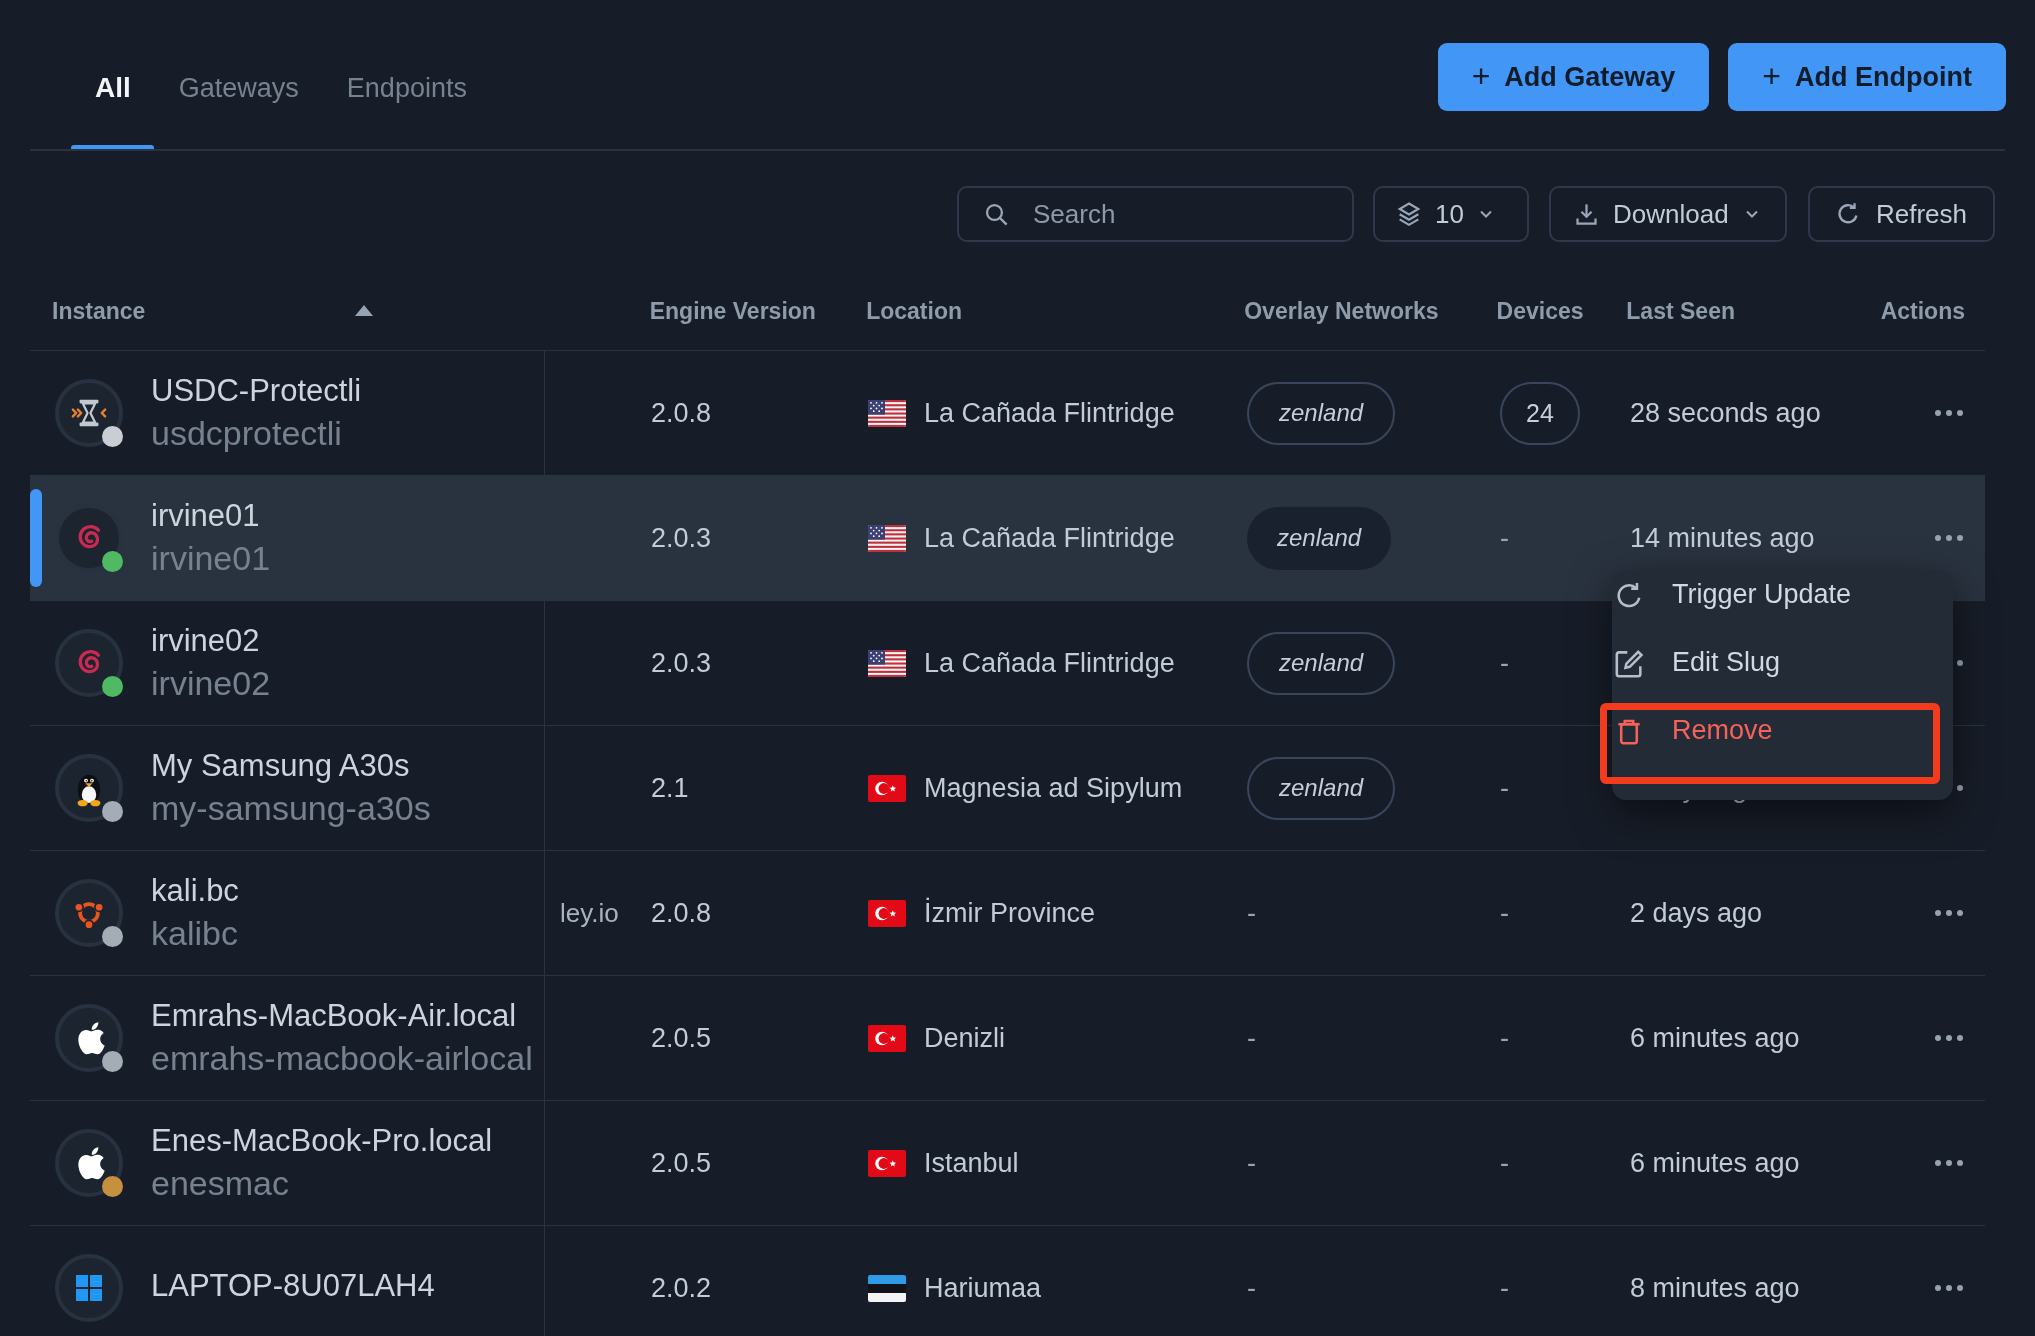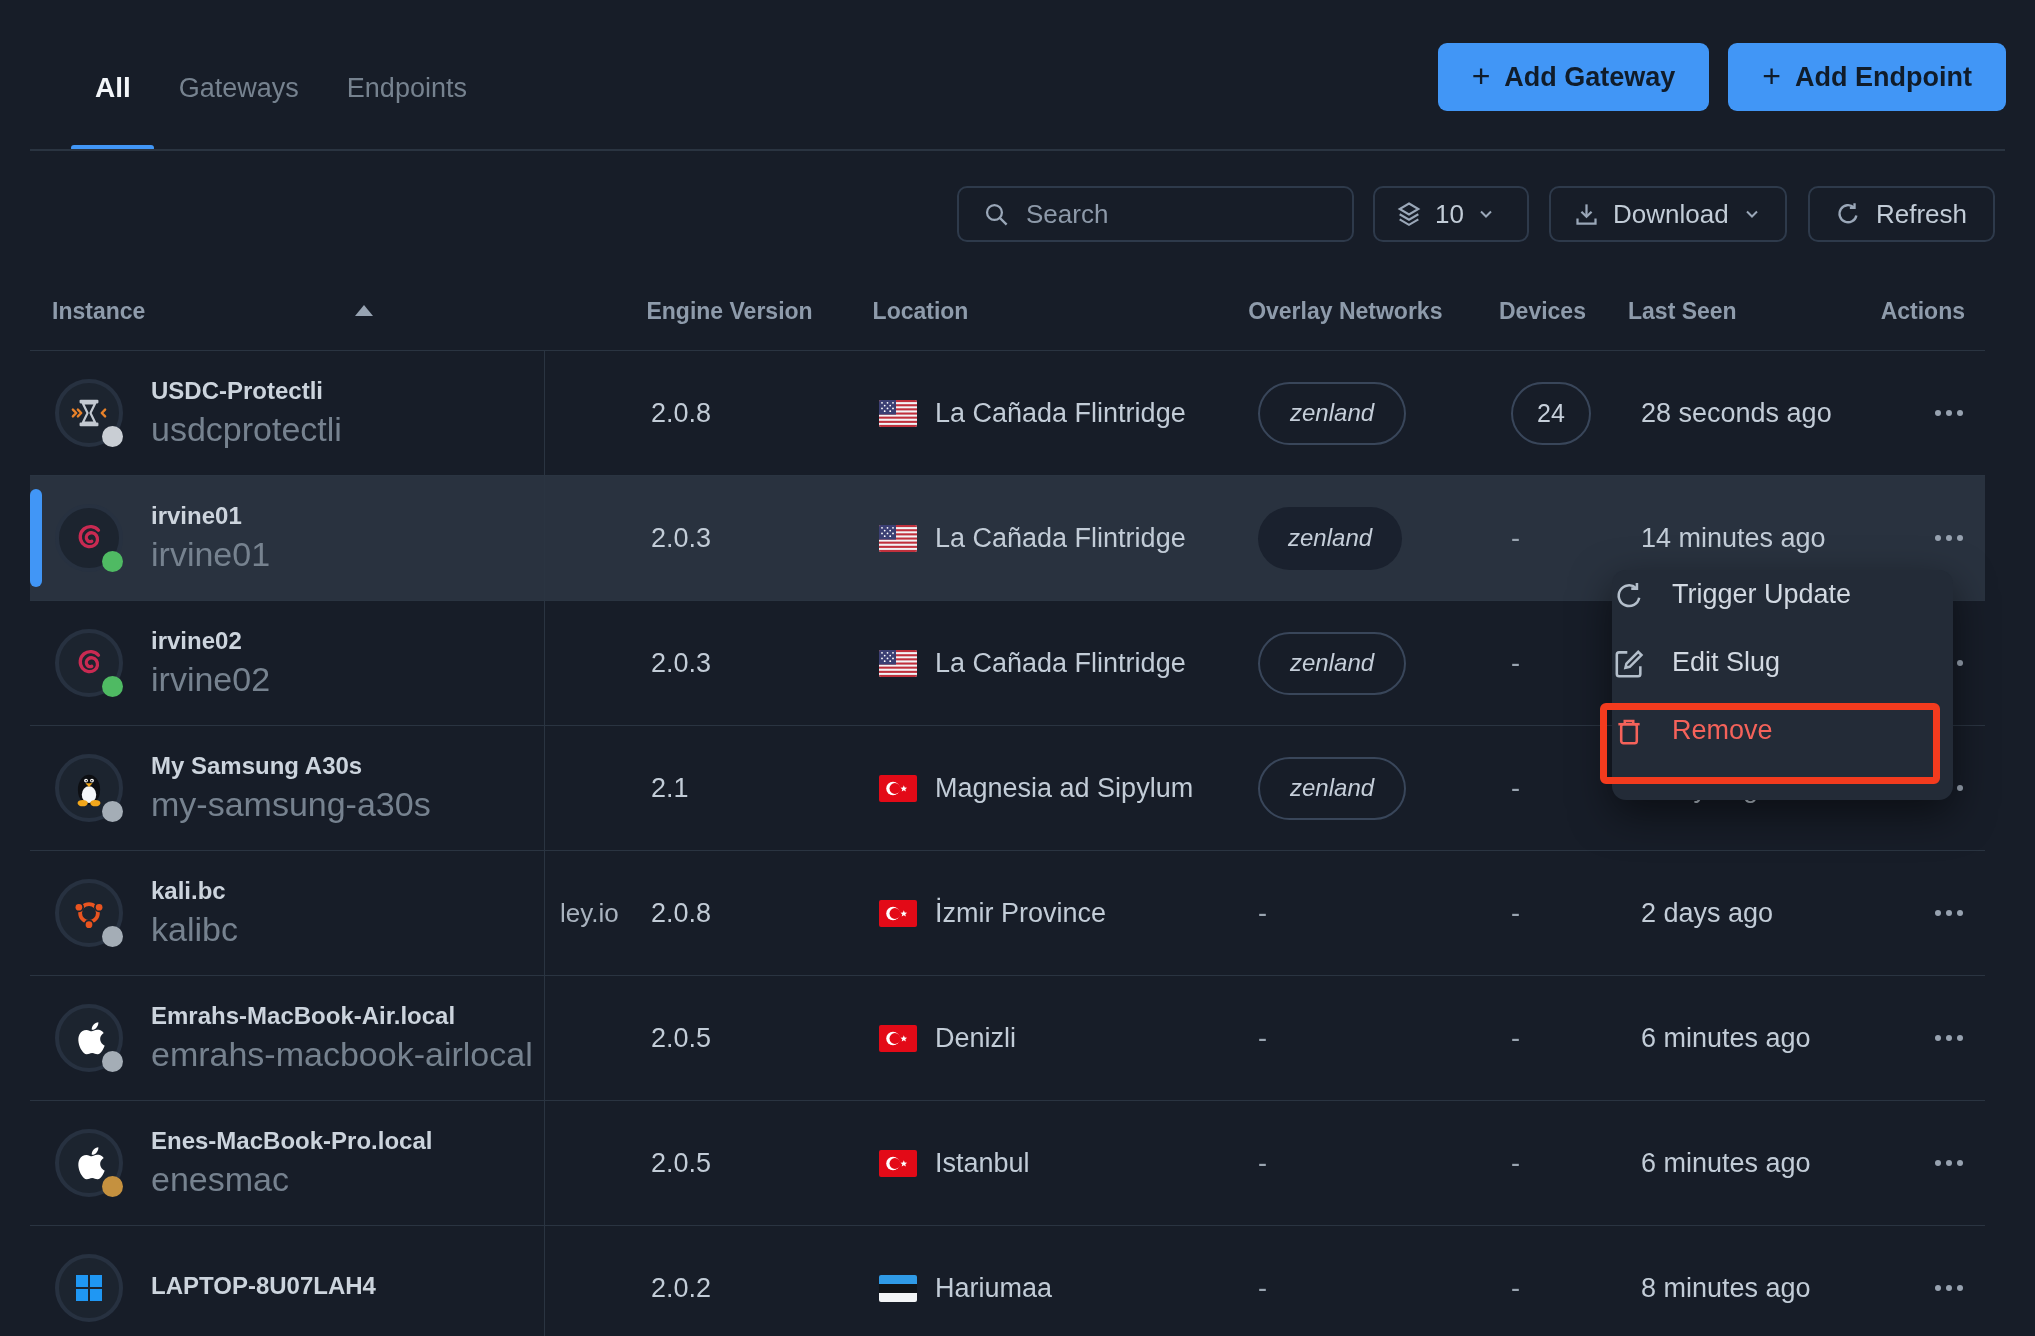--- a/index.html
+++ b/index.html
@@ -31,51 +31,51 @@
   .top-actions{position:absolute;top:43px;right:29px;display:flex;gap:19px;}
   .btn-primary{display:flex;align-items:center;justify-content:center;gap:14px;height:68px;padding:0 34px;
     background:var(--accent);border:none;border-radius:9px;color:#101c2a;font-size:27px;font-weight:600;cursor:pointer;}
   .btn-primary .plus{font-size:32px;font-weight:400;line-height:1;margin-top:-3px;}
 
   
   .toolbar{position:absolute;left:0;top:186px;width:2035px;height:54px;}
   .tb-box{position:absolute;height:56px;border:2px solid var(--line2);border-radius:10px;display:flex;align-items:center;color:var(--text);font-size:26px;background:transparent;}
   .tb-ic{flex:0 0 auto;display:flex;align-items:center;}
   .search-box{left:957px;width:397px;padding:0 20px 0 24px;gap:16px;}
-  .search-box input{flex:1;background:transparent;border:none;outline:none;color:var(--text);font-size:26px;}
+  .search-box input{flex:1;background:transparent;border:none;outline:none;color:var(--text);font-size:26px;margin-left:7px;}
   .search-box input::placeholder{color:#8d99a9;}
   .pagesize-box{left:1373px;width:156px;padding:0 18px 0 20px;gap:12px;cursor:pointer;}
   .download-box{left:1549px;width:238px;padding:0 18px 0 22px;gap:13px;cursor:pointer;}
   .refresh-box{left:1808px;width:187px;padding:0 18px 0 24px;gap:14px;cursor:pointer;}
   .tb-label{white-space:nowrap;}
 
   
   .thead{position:absolute;left:30px;top:288px;width:1955px;height:46px;display:flex;align-items:center;
     color:var(--head);font-size:23px;font-weight:600;}
   .cell{display:flex;align-items:center;height:100%;}
   .c-instance{width:515px;padding-left:22px;position:relative;}
   .c-engine{width:315px;padding-left:106px;}
-  .c-location{width:385px;padding-left:8px;gap:18px;margin-left:11px;}
+  .c-location{width:385px;padding-left:8px;gap:18px;}
   .c-overlay{width:235px;padding-left:2px;}
   .c-devices{width:130px;padding-left:20px;}
   .c-lastseen{width:275px;padding-left:20px;}
   .c-actions{flex:1;justify-content:flex-end;padding-right:20px;}
   .sort-asc{width:0;height:0;border-left:9px solid transparent;border-right:9px solid transparent;
     border-bottom:11px solid #97a3b2;position:absolute;left:325px;top:17px;}
 
   .tbody{position:absolute;left:30px;top:350px;width:1955px;}
   .row{position:relative;display:flex;height:125px;border-top:1.5px solid var(--line);font-size:27px;color:var(--text);}
   .row.hl{background:var(--row-hl);}
   .row .c-instance{border-right:1.5px solid var(--line);padding-left:25px;gap:28px;}
   .hl-bar{position:absolute;left:0;top:13px;bottom:13px;width:12px;border-radius:7px;background:var(--accent);}
   .avatar{position:relative;width:68px;height:68px;border-radius:50%;background:#1c242f;border:4px solid #273140;
     display:flex;align-items:center;justify-content:center;flex:0 0 auto;}
   .status-dot{position:absolute;right:-4px;bottom:-4px;width:21px;height:21px;border-radius:50%;}
   .id-block{display:flex;flex-direction:column;gap:5px;min-width:0;}
-  .row-title{color:#ccd4dd;font-size:24px;font-weight:700;white-space:nowrap;}
+  .row-title{color:#ccd4dd;font-size:31px;font-weight:400;white-space:nowrap;}
   .row-slug{color:var(--text-dim);font-size:34px;white-space:nowrap;}
   .overflow-frag{position:absolute;left:530px;top:50%;transform:translateY(-50%);color:#a9b3bf;font-size:26px;}
   .flag{width:38px;height:27px;flex:0 0 auto;border-radius:2px;overflow:hidden;display:flex;}
   .badge{height:63px;min-width:140px;padding:0 30px;border-radius:32px;display:flex;align-items:center;justify-content:center;
     font-size:24px;color:#c5ced9;font-style:italic;}
   .badge.outline{border:2px solid #39465a;}
   .badge.filled{background:#1a212e;}
   .devices-pill{width:80px;height:63px;border:2px solid #39465a;border-radius:32px;display:flex;align-items:center;justify-content:center;font-size:25px;color:#c6cfda;}
   .dash{color:#9aa5b1;}
   .dots{display:flex;gap:5px;cursor:pointer;padding:10px 2px;}

